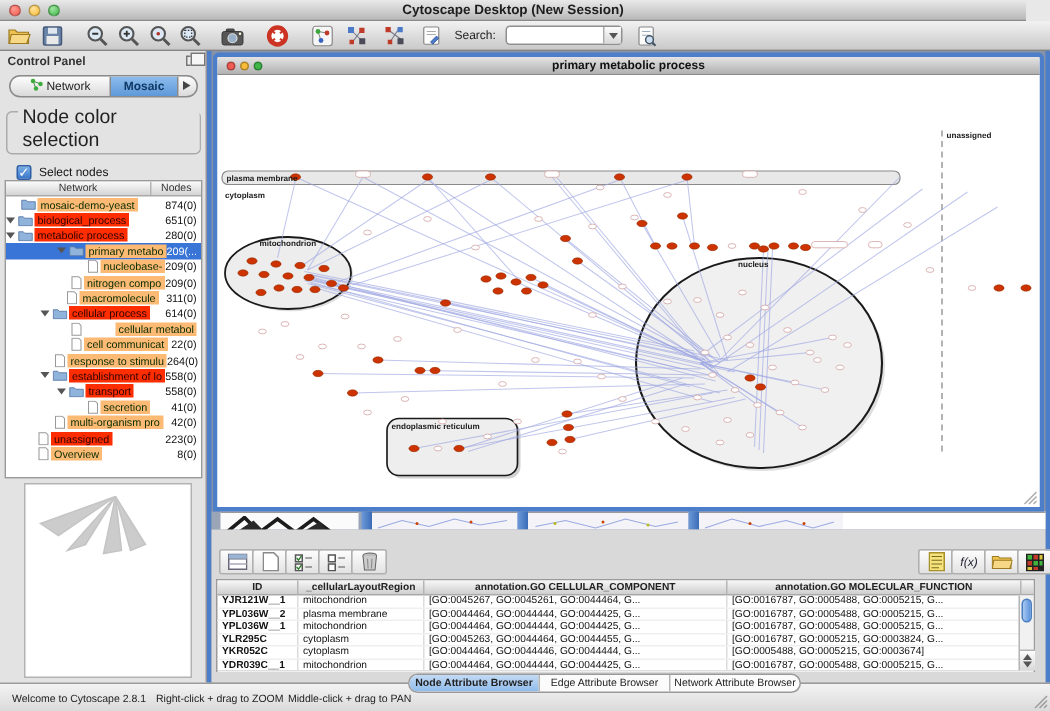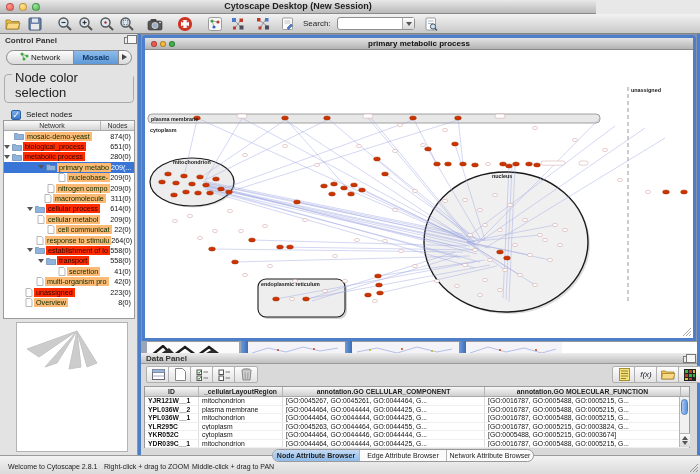--- a/index.html
+++ b/index.html
@@ -1,21 +1,21 @@
 <!DOCTYPE html>
 <html><head>
 <meta charset="utf-8">
 <style>
   * { margin:0; padding:0; box-sizing:border-box; }
   html,body { width:700px; height:474px; overflow:hidden; }
   body { font-family:"Liberation Sans", sans-serif; background:#e8e8e8; position:relative; }
   #app { position:absolute; inset:0; }
 
   
-  .titlebar { position:absolute; left:0; top:0; width:596px; height:14px;
+  .titlebar { position:absolute; left:0; top:0; width:684px; height:14px;
     background:linear-gradient(#e9e9e9,#b9b9b9); border-bottom:1px solid #8a8a8a; }
   .titlebar .title { text-align:center; font-size:9px; font-weight:bold; color:#1d1d1d; line-height:13px; }
   .light { position:absolute; top:3px; width:8px; height:8px; border-radius:50%; border:1px solid rgba(0,0,0,.25); }
   .l-close { left:6px;  background:radial-gradient(circle at 35% 30%, #ff9a90,#f15b51); }
   .l-min   { left:19px; background:radial-gradient(circle at 35% 30%, #ffe29a,#f8bc39); }
   .l-zoom  { left:32px; background:radial-gradient(circle at 35% 30%, #9fe6a0,#3fb649); }
 
   
   .toolbar { position:absolute; left:0; top:14px; width:700px; height:20px;
     background:linear-gradient(#f2f2f2,#c9c9c9); border-bottom:1px solid #858585; }
@@ -338,21 +338,21 @@
           <div class="trow" style="padding-left: 23px;">
             <span class="tarrow"></span>
             <span class="ticon">
               <svg width="10" height="8">
                 <path d="M.5,1.5 h3 l1,1 h5 v5 h-9 z" fill="#8fb3da" stroke="#5878a8" stroke-width=".6"></path>
               </svg>
             </span>
             <span class="tlabel red">cellular process</span>
             <span class="tcount">614(0)</span>
           </div>
-          <div class="trow" style="padding-left: 33px;">
+          <div class="trow" style="padding-left: 43px; gap: 21px;">
             <span class="ticon">
               <svg width="8" height="9">
                 <path d="M1,.5 h4.5 L7,2 v6.5 h-6 z" fill="#fff" stroke="#999" stroke-width=".7"></path>
               </svg>
             </span>
             <span class="tlabel green">cellular metabol</span>
             <span class="tcount">209(0)</span>
           </div>
           <div class="trow" style="padding-left: 43px;">
             <span class="ticon">
@@ -695,24 +695,20 @@
           <g stroke="#aaa" stroke-width="1">
             <line x1="538" y1="286" x2="546" y2="278"></line>
               <line x1="541" y1="286" x2="546" y2="281"></line>
               <line x1="544" y1="286" x2="546" y2="284"></line>
           </g>
         </svg>
       </div>
     </div>
 
     <div class="dpanel">
-      <div class="dp-title">
-        <span class="t">Data Panel</span>
-        <span class="float-ic" style="right:6px;top:3px"></span>
-      </div>
       <div class="dp-toolbar">
         <span class="dpi" style="left:5px">
           <svg width="13" height="11">
               <rect x=".5" y=".5" width="12" height="10" fill="#fff" stroke="#667"></rect>
               <line x1=".5" y1="3.5" x2="12.5" y2="3.5" stroke="#667"></line>
               <line x1=".5" y1="7" x2="12.5" y2="7" stroke="#aab"></line>
               <rect x=".5" y=".5" width="12" height="3" fill="#9ab4d4"></rect>
             </svg>
           </span>
         <span class="dpi" style="left:27px">

